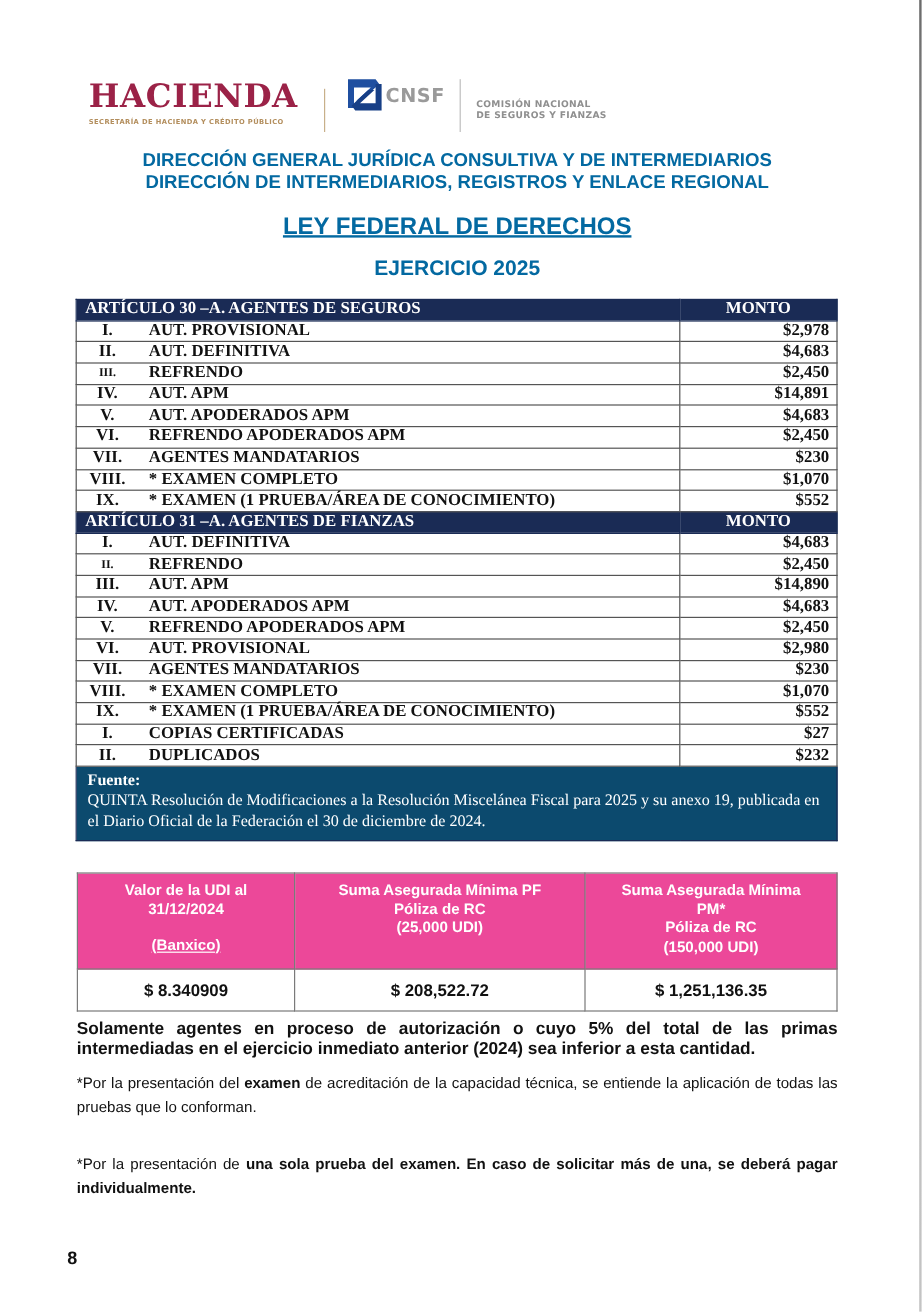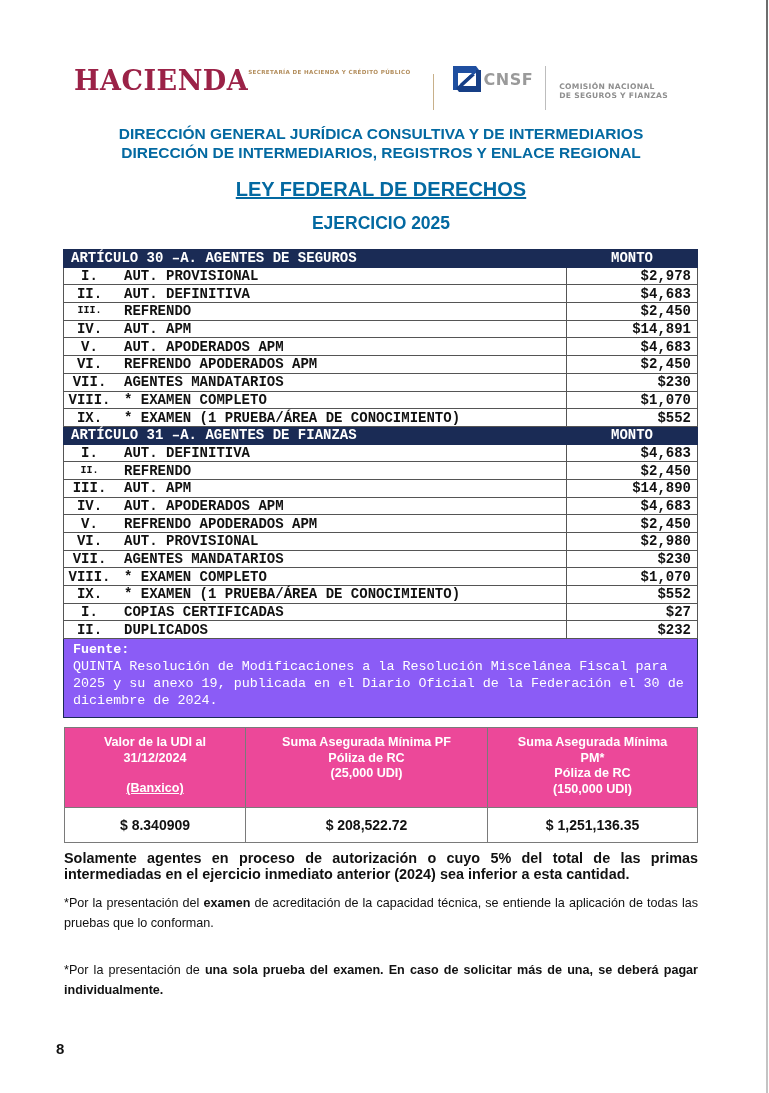--- a/index.html
+++ b/index.html
@@ -1,48 +1,48 @@
 <!DOCTYPE html>
 <html><head>
 <meta charset="utf-8">
 <style>
   html, body { margin: 0; padding: 0; background: #ffffff; }
   body { width: 769px; height: 1093px; position: relative; overflow: hidden; font-family: "DejaVu Sans", sans-serif; color: #111; }
   .right-edge { position: absolute; left: 766px; top: 0; width: 2px; height: 1093px; background: linear-gradient(#6b6b6b, #b8b8b8 40%, #c4c4c4); }
 
   
   .logos { position: absolute; left: 74px; top: 66px; height: 48px; display: flex; align-items: flex-start; }
-  .hacienda { display: flex; flex-direction: row; justify-content: flex-end; }
+  .hacienda { display: flex; flex-direction: column; justify-content: flex-end; }
   .hacienda-word { font-family: "DejaVu Serif", serif; font-weight: bold; font-size: 27px; color: #9b2247; letter-spacing: 0.5px; line-height: 30px; }
   .hacienda-sub { font-family: "DejaVu Sans", sans-serif; font-size: 5.6px; color: #b38e5d; font-weight: bold; letter-spacing: 0.35px; margin-top: 3px; }
   .sep1 { width: 1px; height: 36px; background: #c8b08a; margin: 8px 16px 0 22px; }
   .cnsf { display: flex; flex-direction: row; align-items: center; margin-top: -2px; }
   .cnsf-mark { width: 34px; height: 30px; }
   .cnsf-word { font-family: "DejaVu Sans", sans-serif; font-weight: bold; font-size: 16px; color: #9a9a9a; letter-spacing: 0.5px; line-height: 16px; margin-top: 1px; }
   .sep2 { width: 1px; height: 44px; background: #bdbdbd; margin: 0 13px 0 12px; }
   .cnsf-name { font-size: 7.6px; color: #8f8f8f; font-weight: bold; line-height: 9px; margin-top: 16px; letter-spacing: 0.3px; }
 
   
   .title { position: absolute; left: 0; width: 762px; text-align: center; font-weight: bold; font-family: "Liberation Sans", sans-serif; color: #0369a1; }
   .t1 { top: 124px; font-size: 15.5px; line-height: 19px; }
   .t2 { top: 143px; font-size: 15.5px; line-height: 19px; }
   .t3 { top: 178px; font-size: 20px; text-decoration: underline; }
   .t4 { top: 213px; font-size: 17.5px; }
 
   
-  .fees { position: absolute; left: 63px; top: 249px; width: 635px; border-collapse: collapse; font-family: Liberation Mono, monospace; font-weight: bold; font-size: 14px; }
+  .fees { position: absolute; left: 63px; top: 249px; width: 635px; border-collapse: collapse; font-family: Liberation Serif, serif; font-weight: bold; font-size: 14px; }
   .fees td { padding: 0; height: 16.7px; line-height: 16px; border: 1px solid #555; }
   .fees tr.sec td { background: #1a2b55; color: #fff; font-size: 14px; border-color: #1a2b55; }
   .fees tr.sec td.h-label { padding-left: 7px; }
   .fees tr.sec td.h-monto { text-align: center; border-left: 1px solid #3b82f6; }
   .fees td.num { width: 51px; text-align: center; border-right: none; }
   .fees td.num.small { font-size: 10px; }
   .fees td.desc { border-left: none; padding-left: 9px; }
   .fees td.amt { width: 124px; text-align: right; padding-right: 6px; }
-  .fees tr.fuente td { background: #8b5cf6; color: #fff; font-weight: normal; font-size: 13.4px; line-height: 17px; padding: 2px 8px 8px 9px; border-color: #1a2b55; }
+  .fees tr.fuente td { background: #0c4a6e; color: #fff; font-weight: normal; font-size: 13.4px; line-height: 17px; padding: 2px 8px 8px 9px; border-color: #1a2b55; }
   .fuente .f-label { font-weight: bold; display: block; }
 
   
   .udi { position: absolute; left: 64px; top: 727px; width: 634px; border-collapse: collapse; font-family: "Liberation Sans", sans-serif; font-weight: bold; }
   .udi th { background: #ec4899; color: #fff; font-size: 12.6px; line-height: 15.5px; vertical-align: top; padding: 7px 4px 8px 4px; height: 64px; border: 1px solid #7a7a7a; text-align: center; }
   .udi th .banxico { text-decoration: underline; display: block; margin-top: 15px; }
   .udi td { border: 1px solid #7a7a7a; text-align: center; font-size: 14px; height: 32px; }
   .udi .c1 { width: 172px; } .udi .c2 { width: 233px; }
 
   .note-bold { position: absolute; left: 64px; top: 850px; width: 634px; font-family: "Liberation Sans", sans-serif; font-weight: bold; font-size: 14.4px; line-height: 16px; text-align: justify; text-align-last: left; }

